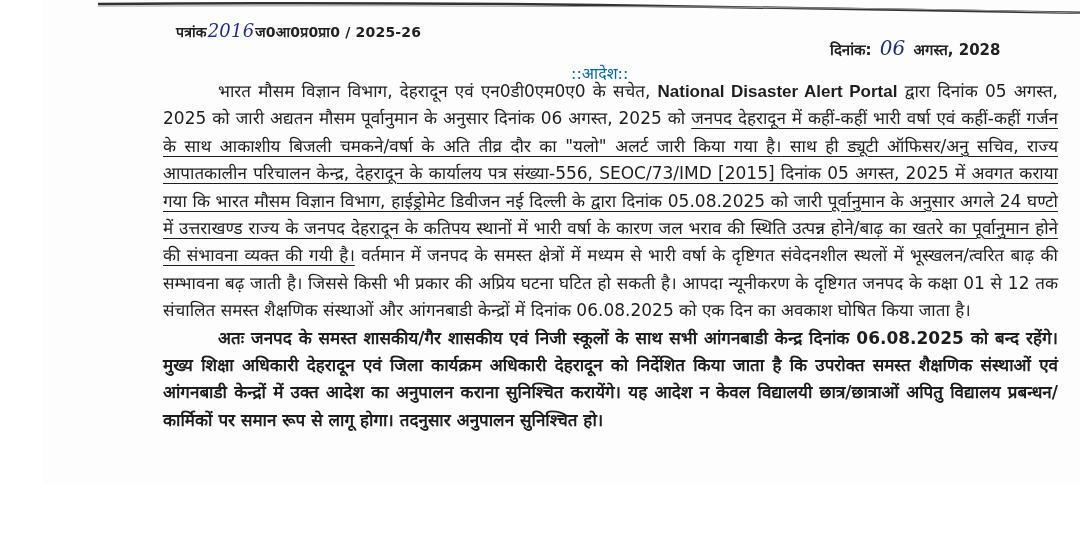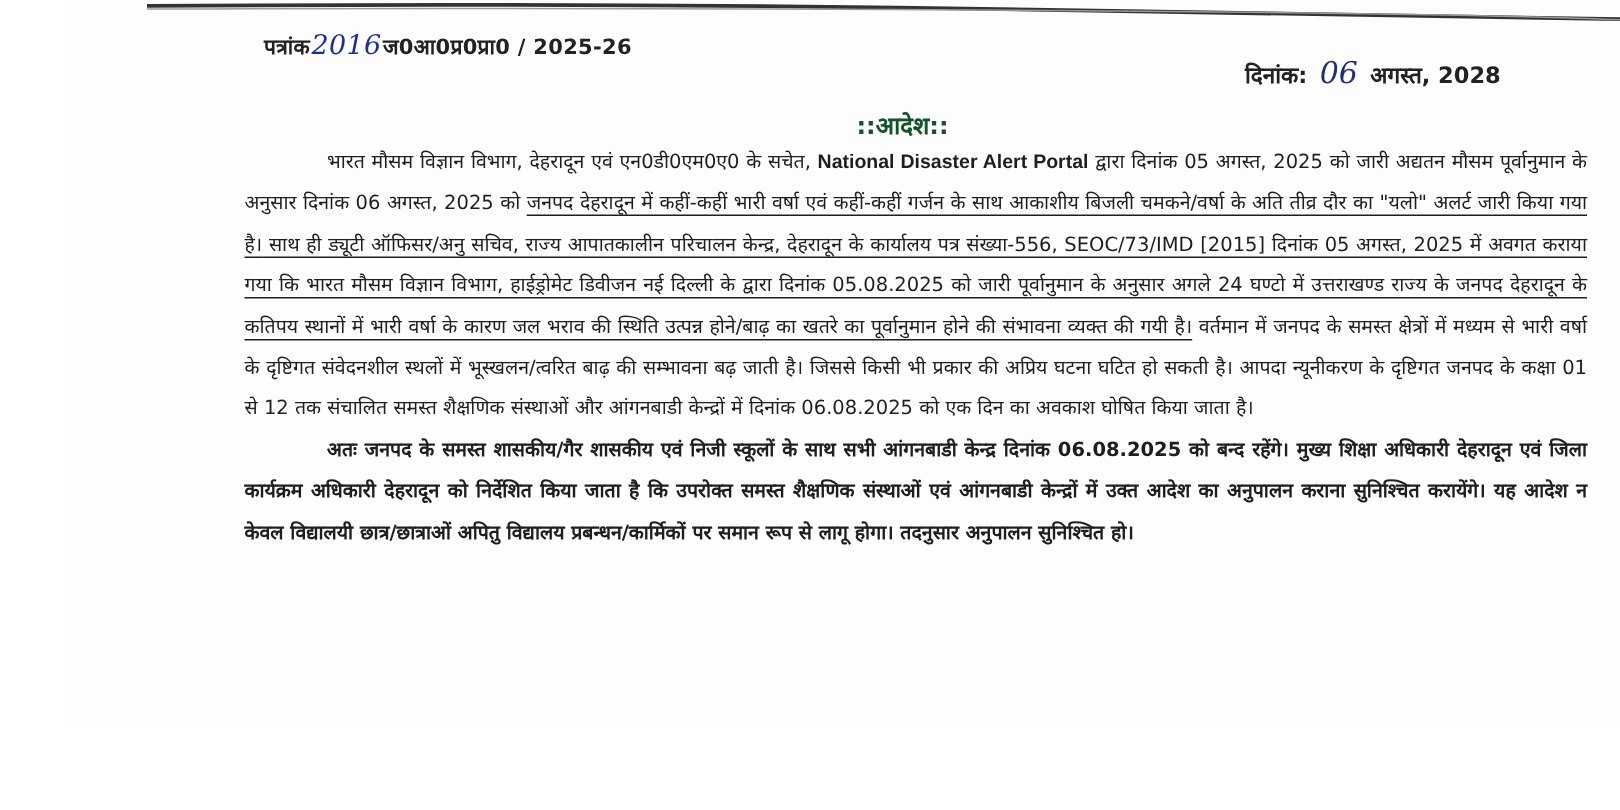--- a/index.html
+++ b/index.html
@@ -54,32 +54,32 @@
     .date-line .handwritten {
       font-family: "DejaVu Serif", serif;
       font-style: italic;
       color: #1f2f6f;
       font-size: 20px;
       font-weight: normal;
       margin: 0 3px;
     }
     .title {
       position: absolute;
-      left: 528px; top: 72px;
+      left: 528px; top: 62px;
       font-size: 16px;
-      font-weight: bold;
-      color: #14532d;
+      font-weight: normal;
+      color: #0369a1;
       filter: blur(0.4px);
     }
     .body-text {
       position: absolute;
       left: 120px;
-      top: 94px;
+      top: 78px;
       width: 895px;
-      font-size: 13px;
+      font-size: 17px;
       line-height: 27.4px;
       color: #1e1e1e;
       text-align: justify;
     }
     .body-text p {
       margin: 0;
       text-indent: 55px;
     }
     .body-text p + p { margin-top: 0; font-weight: bold; }
     .underline {

